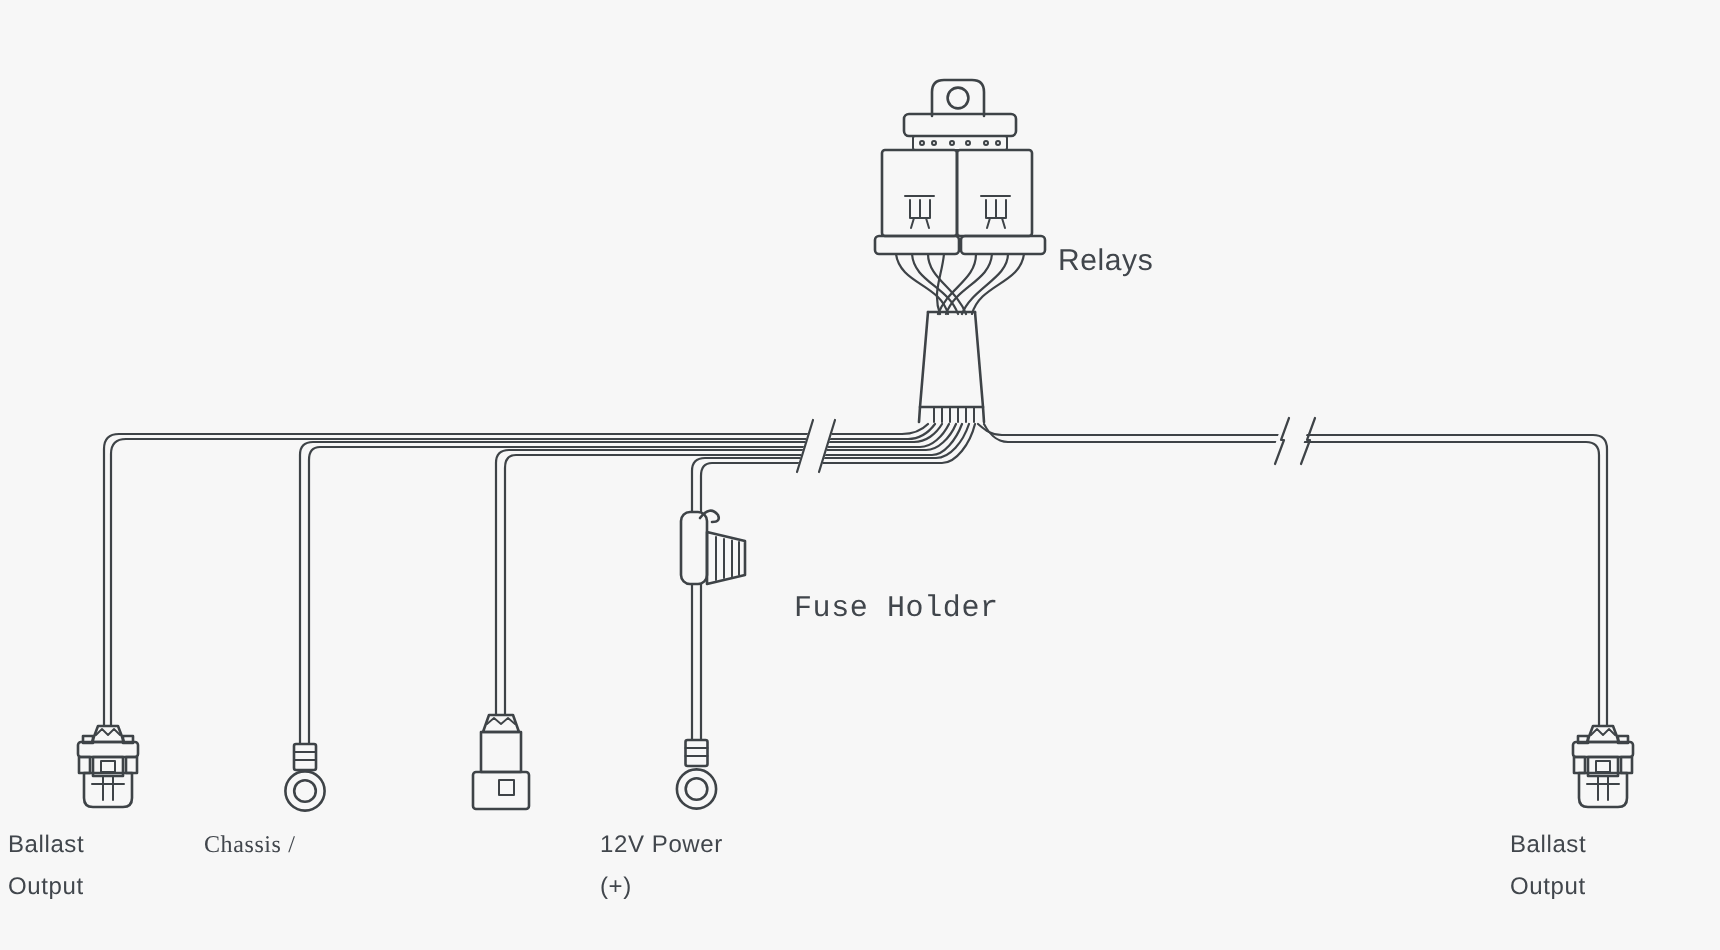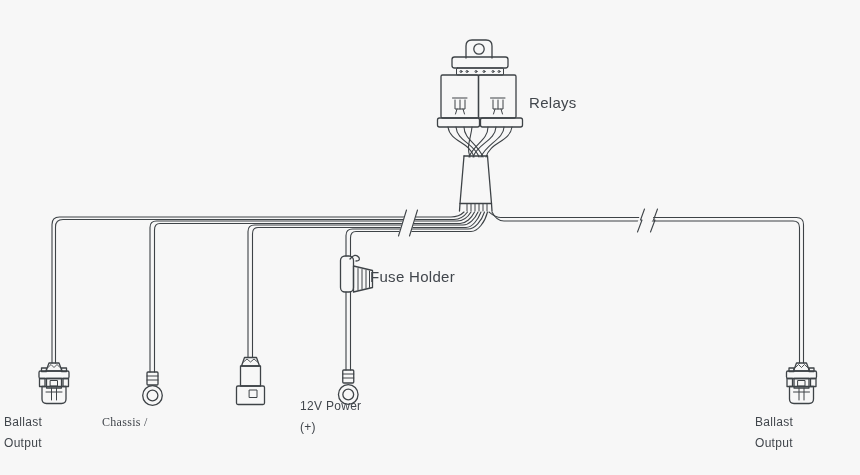--- a/index.html
+++ b/index.html
@@ -20,21 +20,21 @@
   .lbl{
     position:absolute;
     color:var(--text);
     font-size:12px;
     line-height:21px;
     letter-spacing:.3px;
     text-align:left;
     white-space:nowrap;
   }
   .lbl span{display:block;}
-  .lbl.inline{font-size:15px;text-align:left;}
+  .lbl.inline{font-size:15px;text-align:left;margin-top:28px;}
 </style>
 </head>
 <body>
 
 <div class="stage">
 
   <svg class="diagram" width="860" height="475" viewBox="0 0 860 475" fill="none" stroke="currentColor" stroke-width="1.3" stroke-linecap="round" stroke-linejoin="round">
 
     <g>
 
@@ -172,37 +172,37 @@
       <rect x="798" y="380.5" width="7" height="5.5" stroke-width="1"></rect>
       <path d="M789.5,386.5 H813.5 V399 Q813.5,403.5 809,403.5 H794 Q789.5,403.5 789.5,399 Z"></path>
       <path stroke-width="1" d="M799,388 V400 M804,388 V400 M793.5,392 H809.5"></path>
     </g>
   </svg>
 
   <div class="lbl inline" style="left:529px;top:92px;">
     <span>Relays</span>
   </div>
 
-  <div class="lbl inline" style="left:370px;top:266px;">
+  <div class="lbl inline" style="left:397px;top:266px;font-family:Liberation Mono, monospace;">
     <span>Fuse Holder</span>
   </div>
 
   <div class="lbl" style="left:4px;top:412px;width:100px;">
     <span>Ballast</span>
     <span>Output</span>
   </div>
 
   <div class="lbl" style="left:102px;top:412px;width:101px;font-family:Liberation Serif, serif;">
     <span>Chassis /</span>
   </div>
 
   <div class="lbl" style="left:183px;top:412px;width:134px;">
   </div>
 
-  <div class="lbl" style="left:300px;top:396px;width:97px;">
+  <div class="lbl" style="left:300px;top:412px;width:97px;">
     <span>12V Power</span>
     <span>(+)</span>
   </div>
 
   <div class="lbl" style="left:755px;top:412px;width:100px;">
     <span>Ballast</span>
     <span>Output</span>
   </div>
 
 </div>

